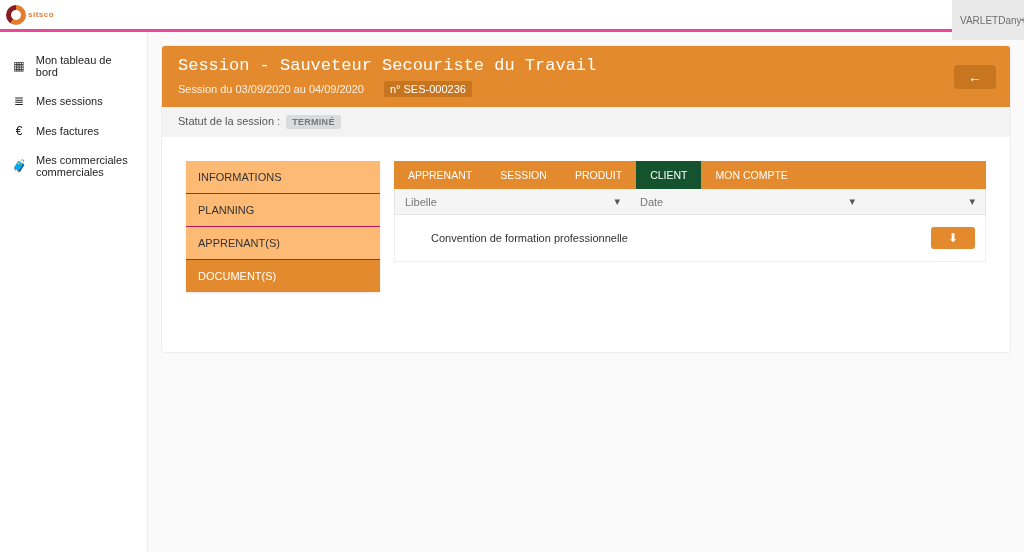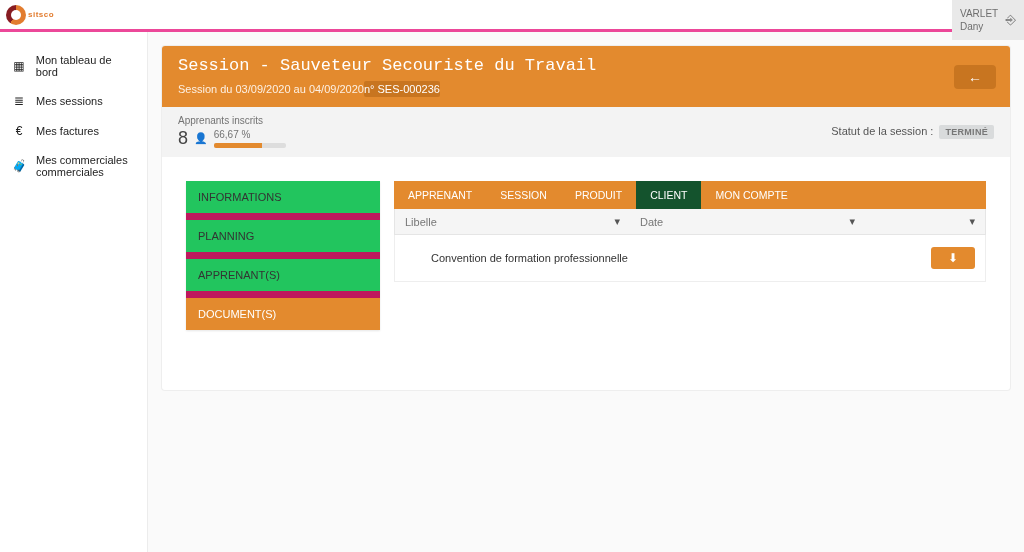--- a/index.html
+++ b/index.html
@@ -17,55 +17,55 @@
   
   .topbar { height: 32px; background: #fff; border-bottom: 3px solid #ec4899; display: flex; align-items: center; padding: 0 6px; }
   .logo { display: flex; align-items: center; gap: 2px; }
   .logo-swirl { width: 20px; height: 20px; border-radius: 50%; position: relative; }
   .logo-swirl::before, .logo-swirl::after { content: ""; position: absolute; border-radius: 50%; }
   .logo-swirl::before { inset: 0; background: conic-gradient(#e27c2f 0 60%, #871c22 60% 100%); }
   .logo-swirl::after { inset: 5px; background: #fff; }
   .logo-text { font-size: 8px; color: #e27c2f; font-weight: 600; letter-spacing: .5px; }
 
   .userbox { position: absolute; top: 0; right: 0; width: 72px; height: 40px; background: #e9e9e9; display: flex; align-items: center; justify-content: space-between; padding: 4px 8px; font-size: 10px; color: #6e6e6e; line-height: 1.3; }
-  .userbox .names { display: flex; flex-direction: column; }
+  .userbox .names { display: flex; flex-direction: row; }
   .userbox .exit { font-size: 13px; }
 
   .layout { display: flex; height: calc(100% - 32px); }
 
   
   .sidebar { width: 148px; background: #fff; border-right: 1px solid #ececec; padding-top: 14px; }
   .sidebar-item { display: flex; align-items: center; gap: 10px; padding: 8px 12px; font-size: 11px; color: #222; cursor: pointer; }
   .sidebar-item .si-icon { width: 14px; text-align: center; color: #222; font-size: 12px; }
 
   
   .main { flex: 1; padding: 14px 14px 0 14px; overflow: auto; }
   .panel { background: #fff; border-radius: 3px; overflow: hidden; box-shadow: 0 0 0 1px #eee; }
 
   .panel-header { background: #e38a2e; color: #fff; padding: 10px 16px 10px 16px; position: relative; }
   .panel-header h1 { font-size: 17px; font-weight: 500; margin-bottom: 6px; font-family: Liberation Mono, monospace; }
-  .panel-sub { font-size: 11px; color: #fdf0e3; display: flex; align-items: center; gap: 0; flex-wrap: wrap; }
-  .session-ref { background: #c87520; color: #fff; padding: 2px 0; border-radius: 2px; font-size: 11px; }
+  .panel-sub { font-size: 11px; color: #fdf0e3; display: flex; align-items: center; gap: 20px; flex-wrap: wrap; }
+  .session-ref { background: #c87520; color: #fff; padding: 2px 6px; border-radius: 2px; font-size: 11px; }
   .back-btn { position: absolute; right: 14px; top: 50%; transform: translateY(-50%); width: 42px; height: 24px; border-radius: 4px; background: #c87520; color: #fff; display: flex; align-items: center; justify-content: center; font-size: 14px; cursor: pointer; }
 
   .stats-row { background: #f3f3f3; padding: 8px 16px; display: flex; align-items: center; justify-content: space-between; }
   .enrolled { font-size: 10px; color: #737373; }
   .enrolled .count-line { display: flex; align-items: center; gap: 6px; margin-top: 2px; }
   .enrolled .count { font-size: 18px; color: #444; }
   .enrolled .pcol { display: flex; flex-direction: column; gap: 3px; }
   .enrolled .pct { font-size: 10px; color: #737373; }
   .progress { width: 72px; height: 5px; background: #ddd; border-radius: 2px; overflow: hidden; }
   .progress .fill { height: 100%; background: #e38a2e; }
   .status-line { font-size: 11px; color: #555; display: flex; align-items: flex-start; gap: 6px; }
   .badge { background: #d9dbdc; color: #777; font-size: 9px; padding: 2px 6px; border-radius: 2px; font-weight: 600; letter-spacing: .3px; }
 
   .panel-body { padding: 24px 24px 60px 24px; display: flex; gap: 14px; align-items: flex-start; }
 
   .side-tabs { width: 194px; display: flex; flex-direction: column; box-shadow: 0 1px 2px rgba(0,0,0,.1); }
-  .side-tab { padding: 10px 12px; font-size: 11px; color: #333; background: #22c55e; border-bottom: 7px solid #be185d; cursor: pointer; }
+  .side-tab { padding: 10px 12px; font-size: 11px; color: #333; background: #fdba74; border-bottom: 1px solid #be185d; cursor: pointer; }
   .side-tab.active { background: #e38a2e; color: #fff; border-bottom-color: #e38a2e; }
   .side-tab:last-child { border-bottom: none; }
 
   .content { flex: 1; }
   .category-tabs { display: flex; background: #e38a2e; }
   .cat-tab { padding: 8px 14px; font-size: 10.5px; color: #fff; cursor: pointer; }
   .cat-tab.active { background: #14532d; }
 
   .grid-head { display: flex; background: #f5f5f5; border: 1px solid #e5e5e5; border-top: none; }
   .col { flex: 1; padding: 6px 10px; font-size: 11px; color: #777; display: flex; align-items: center; justify-content: space-between; }
@@ -123,33 +123,20 @@
         <div class="panel-sub">
           <span>Session du 03/09/2020 au 04/09/2020</span>
           <span class="session-ref">n° SES-000236</span>
         </div>
         <div class="back-btn">
           <span>←</span>
         </div>
       </div>
 
       <div class="stats-row">
-        <div class="enrolled">
-          <div>Apprenants inscrits</div>
-          <div class="count-line">
-            <span class="count">8</span>
-            <span style="font-size:11px;color:#888;">👤</span>
-            <div class="pcol">
-              <span class="pct">66,67 %</span>
-              <div class="progress">
-                <div class="fill" style="width:66.67%"></div>
-              </div>
-            </div>
-          </div>
-        </div>
         <div class="status-line">
           <span>Statut de la session :</span>
           <span class="badge">TERMINÉ</span>
         </div>
       </div>
 
       <div class="panel-body">
 
         <div class="side-tabs">
           <div class="side-tab">

